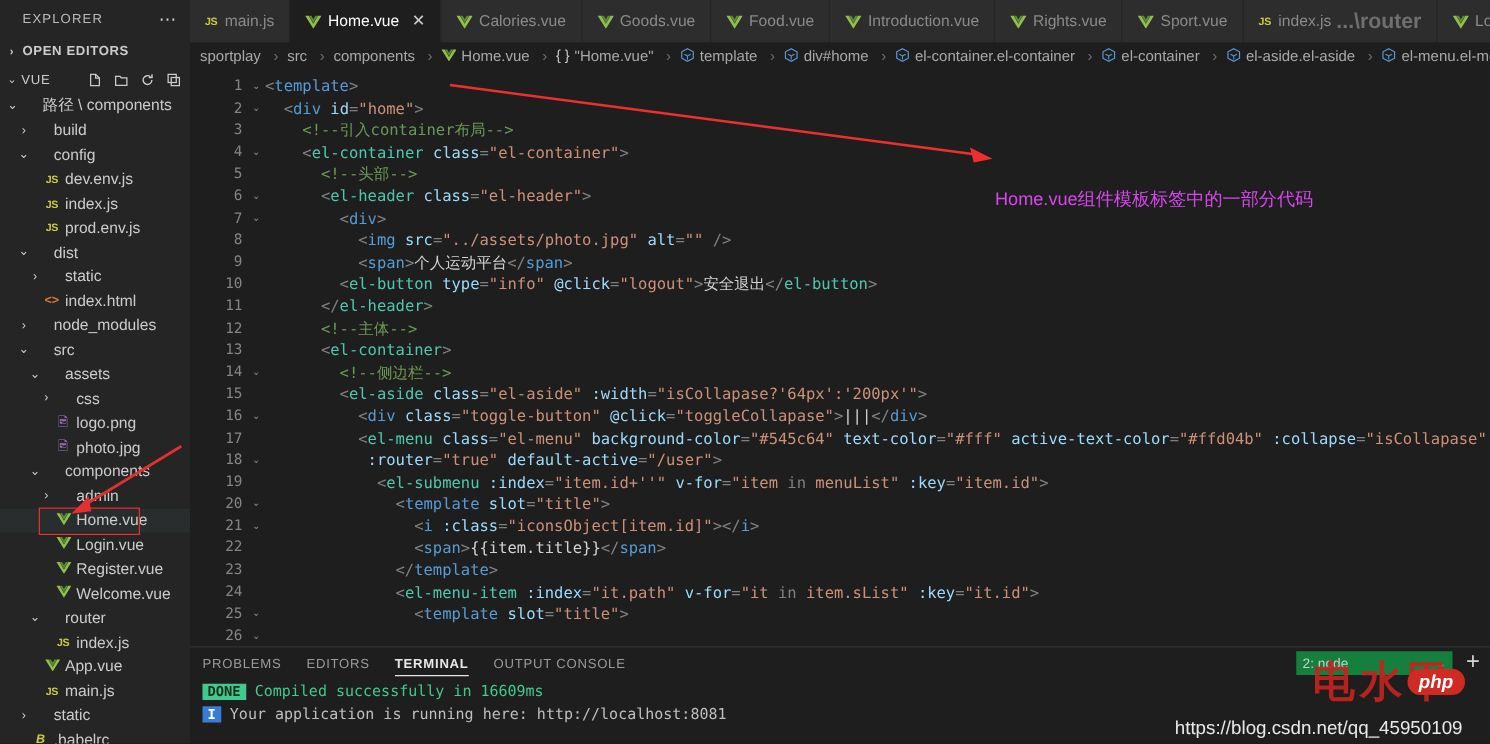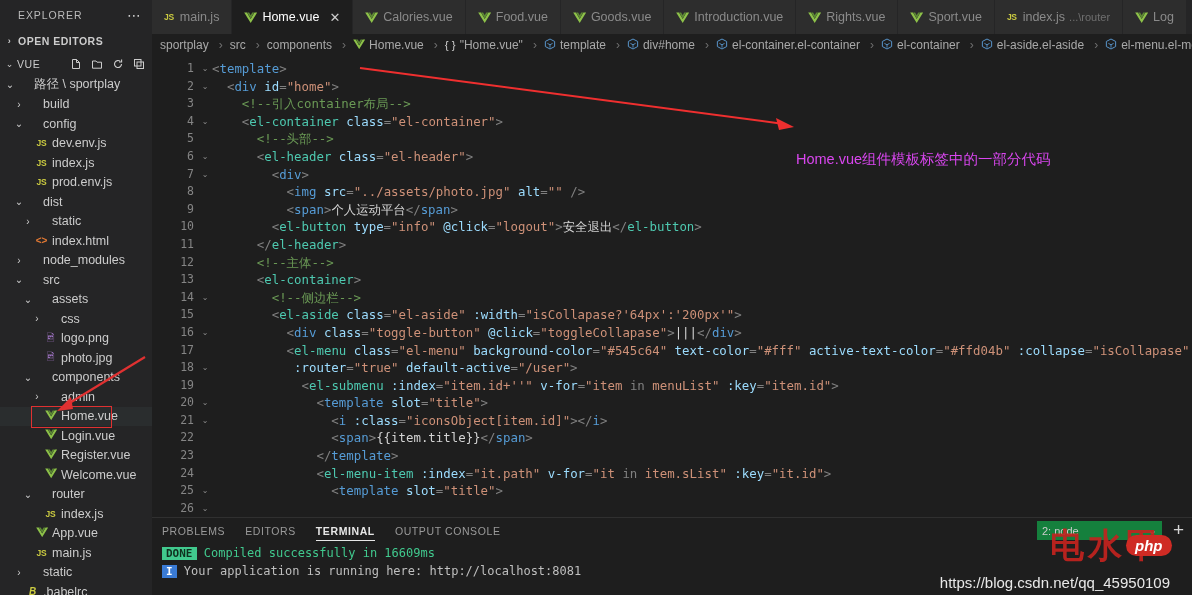--- a/index.html
+++ b/index.html
@@ -38,21 +38,21 @@
   
   .redbox{position:absolute;border:1.4px solid #e03131;left:32px;top:378px;width:77px;height:19px;pointer-events:none;z-index:6;}
   .redarrow{position:absolute;left:60px;top:340px;width:105px;height:62px;pointer-events:none;z-index:5;}
 
   
   .main{flex:1;display:flex;flex-direction:column;min-width:0;}
 
   .tabs{height:34px;background:#252526;display:flex;align-items:stretch;overflow:hidden;min-width:0;}
   .tab{display:flex;align-items:center;gap:6px;padding:0 12px;background:#2d2d2d;color:#8a8a8a;font-size:12.5px;border-right:1px solid #252526;white-space:nowrap;cursor:pointer;position:relative;}
   .tab.active{background:#1e1e1e;color:#ffffff;}
-  .tab .sub{color:#6f6f6f;font-size:11px;margin-left:-2px;}
+  .tab .sub{color:#6f6f6f;font-size:17px;margin-left:-2px;font-weight:bold;}
   .tab .x{margin-left:4px;font-size:13px;color:#cccccc;}
   .vueglyph{width:12px;height:11px;display:inline-block;position:relative;}
   .vueglyph svg{display:block;}
 
   .breadcrumb{height:22px;background:#1e1e1e;display:flex;align-items:center;padding-left:8px;gap:4px;font-size:12px;color:#a9a9a9;white-space:nowrap;overflow:hidden;min-width:0;}
   .bc{display:flex;align-items:center;gap:4px;padding-right:3px;cursor:pointer;}
   .bc .sep{color:#6f6f6f;padding:0 3px;font-size:12px;}
   .bracegl{color:#cccccc;font-size:11.5px;}
 
   .editor{flex:1;background:#1e1e1e;position:relative;overflow:hidden;display:flex;min-width:0;}
@@ -142,21 +142,21 @@
       </span>
     </div>
 
     <div class="tree" id="tree">
         <div class="row">
           <span style="display:inline-block;width:4px"></span>
           <span class="twisty">⌄</span>
           <span class="ic">
             <span></span>
           </span>
-          <span class="nm">路径 \ sportplay</span>
+          <span class="nm">路径 \ components</span>
         </div>
         <div class="row">
           <span style="display:inline-block;width:13px"></span>
           <span class="twisty">›</span>
           <span class="ic">
             <span></span>
           </span>
           <span class="nm">build</span>
         </div>
         <div class="row">
@@ -409,30 +409,30 @@
           </span>
           <span>Calories.vue</span>
         </div>
         <div class="tab">
           <span class="vueglyph">
             <svg width="13" height="11.18" viewBox="0 0 14 12">
               <path d="M0.2 0.6h3l4 7 4-7h3l-7 11.2z" fill="#8dc149"></path>
               <path d="M3.4 0.6h2.1l1.7 3 1.7-3h2.1l-3.8 6.4z" fill="#5d8a33"></path>
             </svg>
           </span>
+          <span>Goods.vue</span>
+        </div>
+        <div class="tab">
+          <span class="vueglyph">
+            <svg width="13" height="11.18" viewBox="0 0 14 12">
+              <path d="M0.2 0.6h3l4 7 4-7h3l-7 11.2z" fill="#8dc149"></path>
+              <path d="M3.4 0.6h2.1l1.7 3 1.7-3h2.1l-3.8 6.4z" fill="#5d8a33"></path>
+            </svg>
+          </span>
           <span>Food.vue</span>
-        </div>
-        <div class="tab">
-          <span class="vueglyph">
-            <svg width="13" height="11.18" viewBox="0 0 14 12">
-              <path d="M0.2 0.6h3l4 7 4-7h3l-7 11.2z" fill="#8dc149"></path>
-              <path d="M3.4 0.6h2.1l1.7 3 1.7-3h2.1l-3.8 6.4z" fill="#5d8a33"></path>
-            </svg>
-          </span>
-          <span>Goods.vue</span>
         </div>
         <div class="tab">
           <span class="vueglyph">
             <svg width="13" height="11.18" viewBox="0 0 14 12">
               <path d="M0.2 0.6h3l4 7 4-7h3l-7 11.2z" fill="#8dc149"></path>
               <path d="M3.4 0.6h2.1l1.7 3 1.7-3h2.1l-3.8 6.4z" fill="#5d8a33"></path>
             </svg>
           </span>
           <span>Introduction.vue</span>
         </div>

